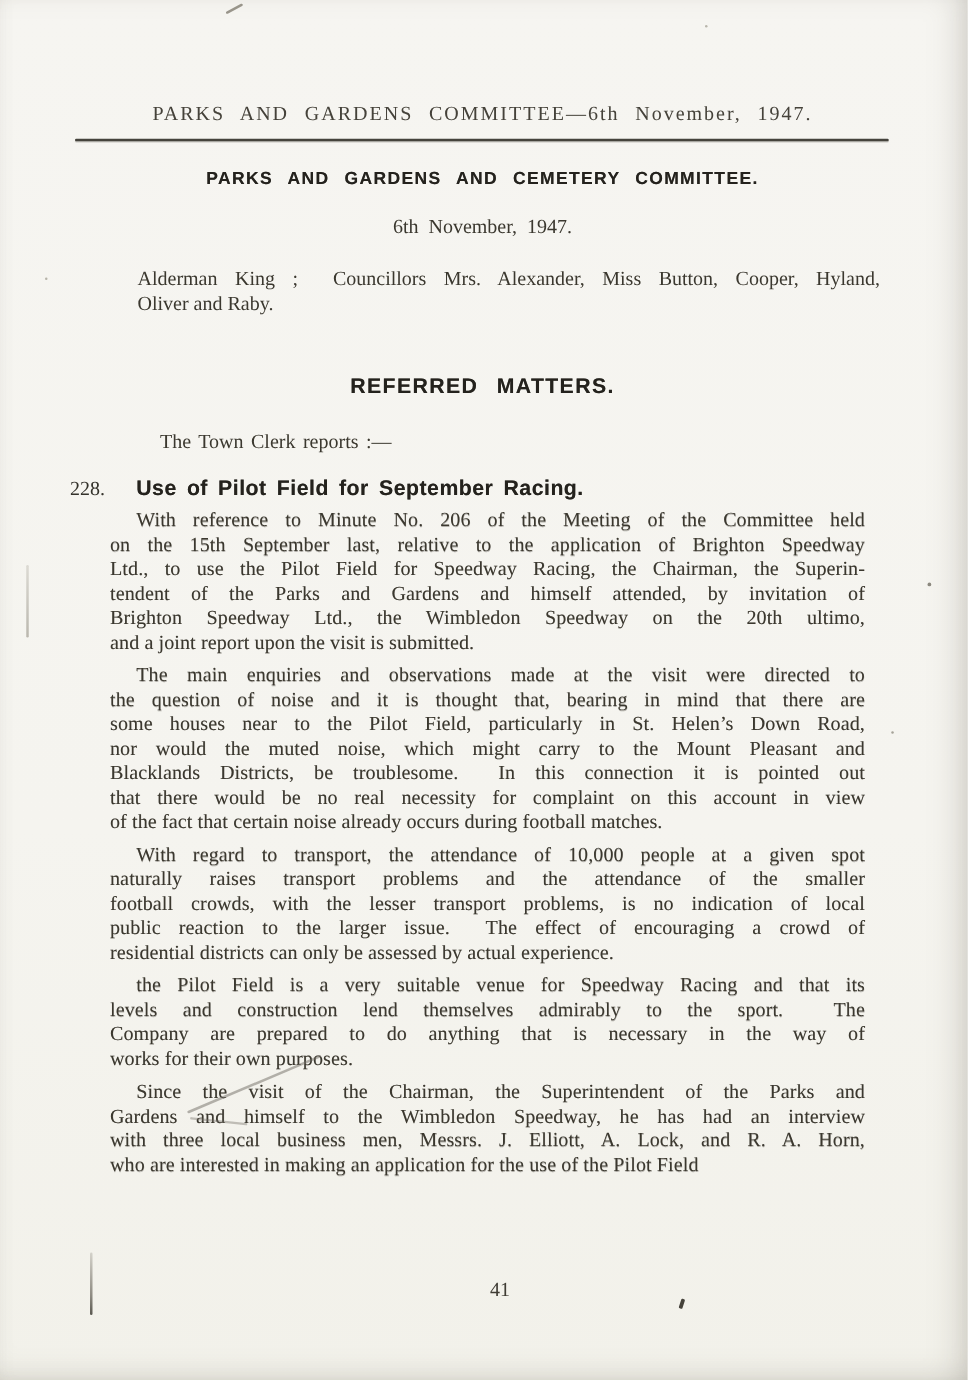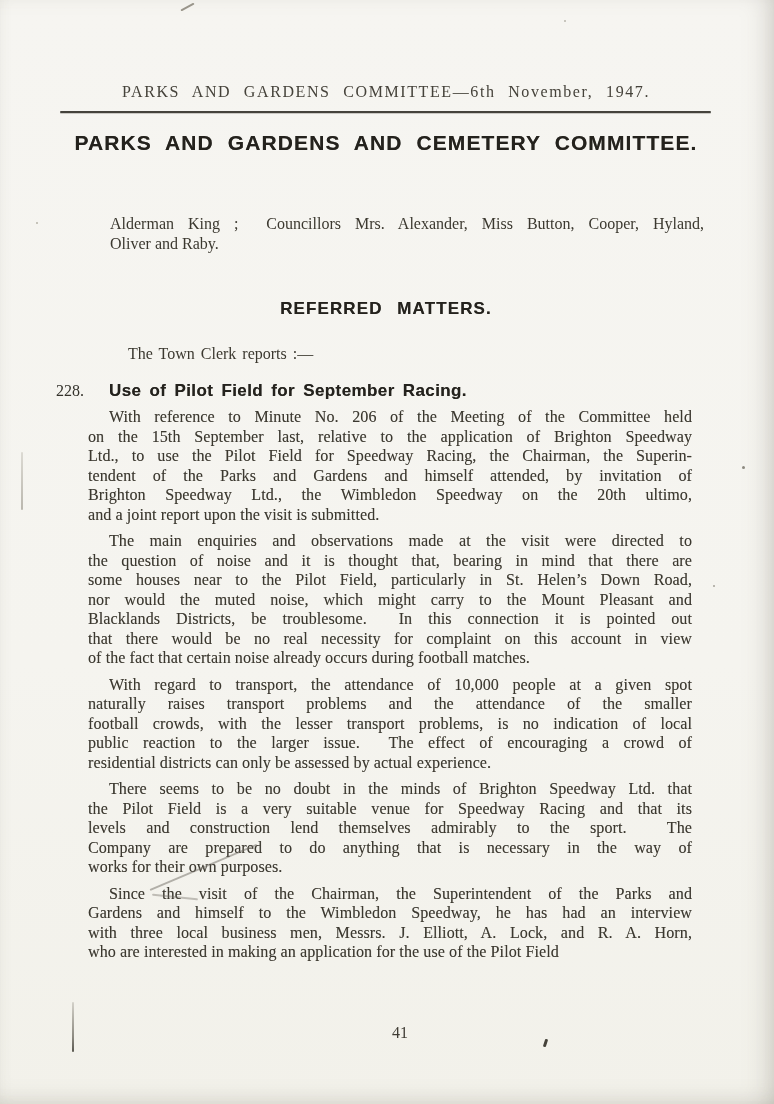--- a/index.html
+++ b/index.html
@@ -29,21 +29,21 @@
     background:#45433c;border-radius:1px;
     box-shadow:0 1px 0 rgba(70,67,60,.25);
   }
   .gothic{
     font-family:"Liberation Sans", sans-serif;font-weight:700;
     color:#24221d;letter-spacing:1.1px;
     text-shadow:0 0 .4px rgba(30,28,24,.6);
   }
   .committee-title{
     position:absolute;top:133px;left:60px;width:652px;
-    text-align:center;font-size:21px;line-height:19px;word-spacing:7px;
+    text-align:center;font-size:14px;line-height:19px;word-spacing:7px;
     white-space:nowrap;
   }
   .meeting-date{
     position:absolute;top:173px;left:60px;width:652px;
     text-align:center;font-size:16px;line-height:18px;word-spacing:4px;
   }
   .present-block{
     position:absolute;top:214px;left:57px;width:647px;
     font-size:16px;line-height:20px;
   }
@@ -96,20 +96,21 @@
 <body>
 
 <div class="paper">
 
   <div class="running-header">PARKS AND GARDENS COMMITTEE—6th November, 1947.</div>
 
   <div class="header-rule"></div>
 
   <div class="committee-title gothic">PARKS AND GARDENS AND CEMETERY COMMITTEE.</div>
 
+  <div class="meeting-date">6th November, 1947.</div>
 
   <div class="present-block">
     <div class="tline present-cont">Alderman King ;  Councillors Mrs. Alexander, Miss Button, Cooper, Hyland,</div>
     <div class="tline tline-end present-cont">Oliver and Raby.</div>
   </div>
 
   <div class="section-heading gothic">REFERRED MATTERS.</div>
 
   <div class="intro-line">The Town Clerk reports :—</div>
 
@@ -137,21 +138,20 @@
         <div class="tline tline-end">of the fact that certain noise already occurs during football matches.</div>
       </div>
     <div class="para">
         <div class="tline">With regard to transport, the attendance of 10,000 people at a given spot</div>
         <div class="tline">naturally raises transport problems and the attendance of the smaller</div>
         <div class="tline">football crowds, with the lesser transport problems, is no indication of local</div>
         <div class="tline">public reaction to the larger issue.  The effect of encouraging a crowd of</div>
         <div class="tline tline-end">residential districts can only be assessed by actual experience.</div>
       </div>
     <div class="para">
-        <div class="tline">There seems to be no doubt in the minds of Brighton Speedway Ltd. that</div>
         <div class="tline">the Pilot Field is a very suitable venue for Speedway Racing and that its</div>
         <div class="tline">levels and construction lend themselves admirably to the sport.  The</div>
         <div class="tline">Company are prepared to do anything that is necessary in the way of</div>
         <div class="tline tline-end">works for their own purposes.</div>
       </div>
     <div class="para">
         <div class="tline">Since the visit of the Chairman, the Superintendent of the Parks and</div>
         <div class="tline">Gardens and himself to the Wimbledon Speedway, he has had an interview</div>
         <div class="tline">with three local business men, Messrs. J. Elliott, A. Lock, and R. A. Horn,</div>
         <div class="tline tline-end">who are interested in making an application for the use of the Pilot Field</div>

